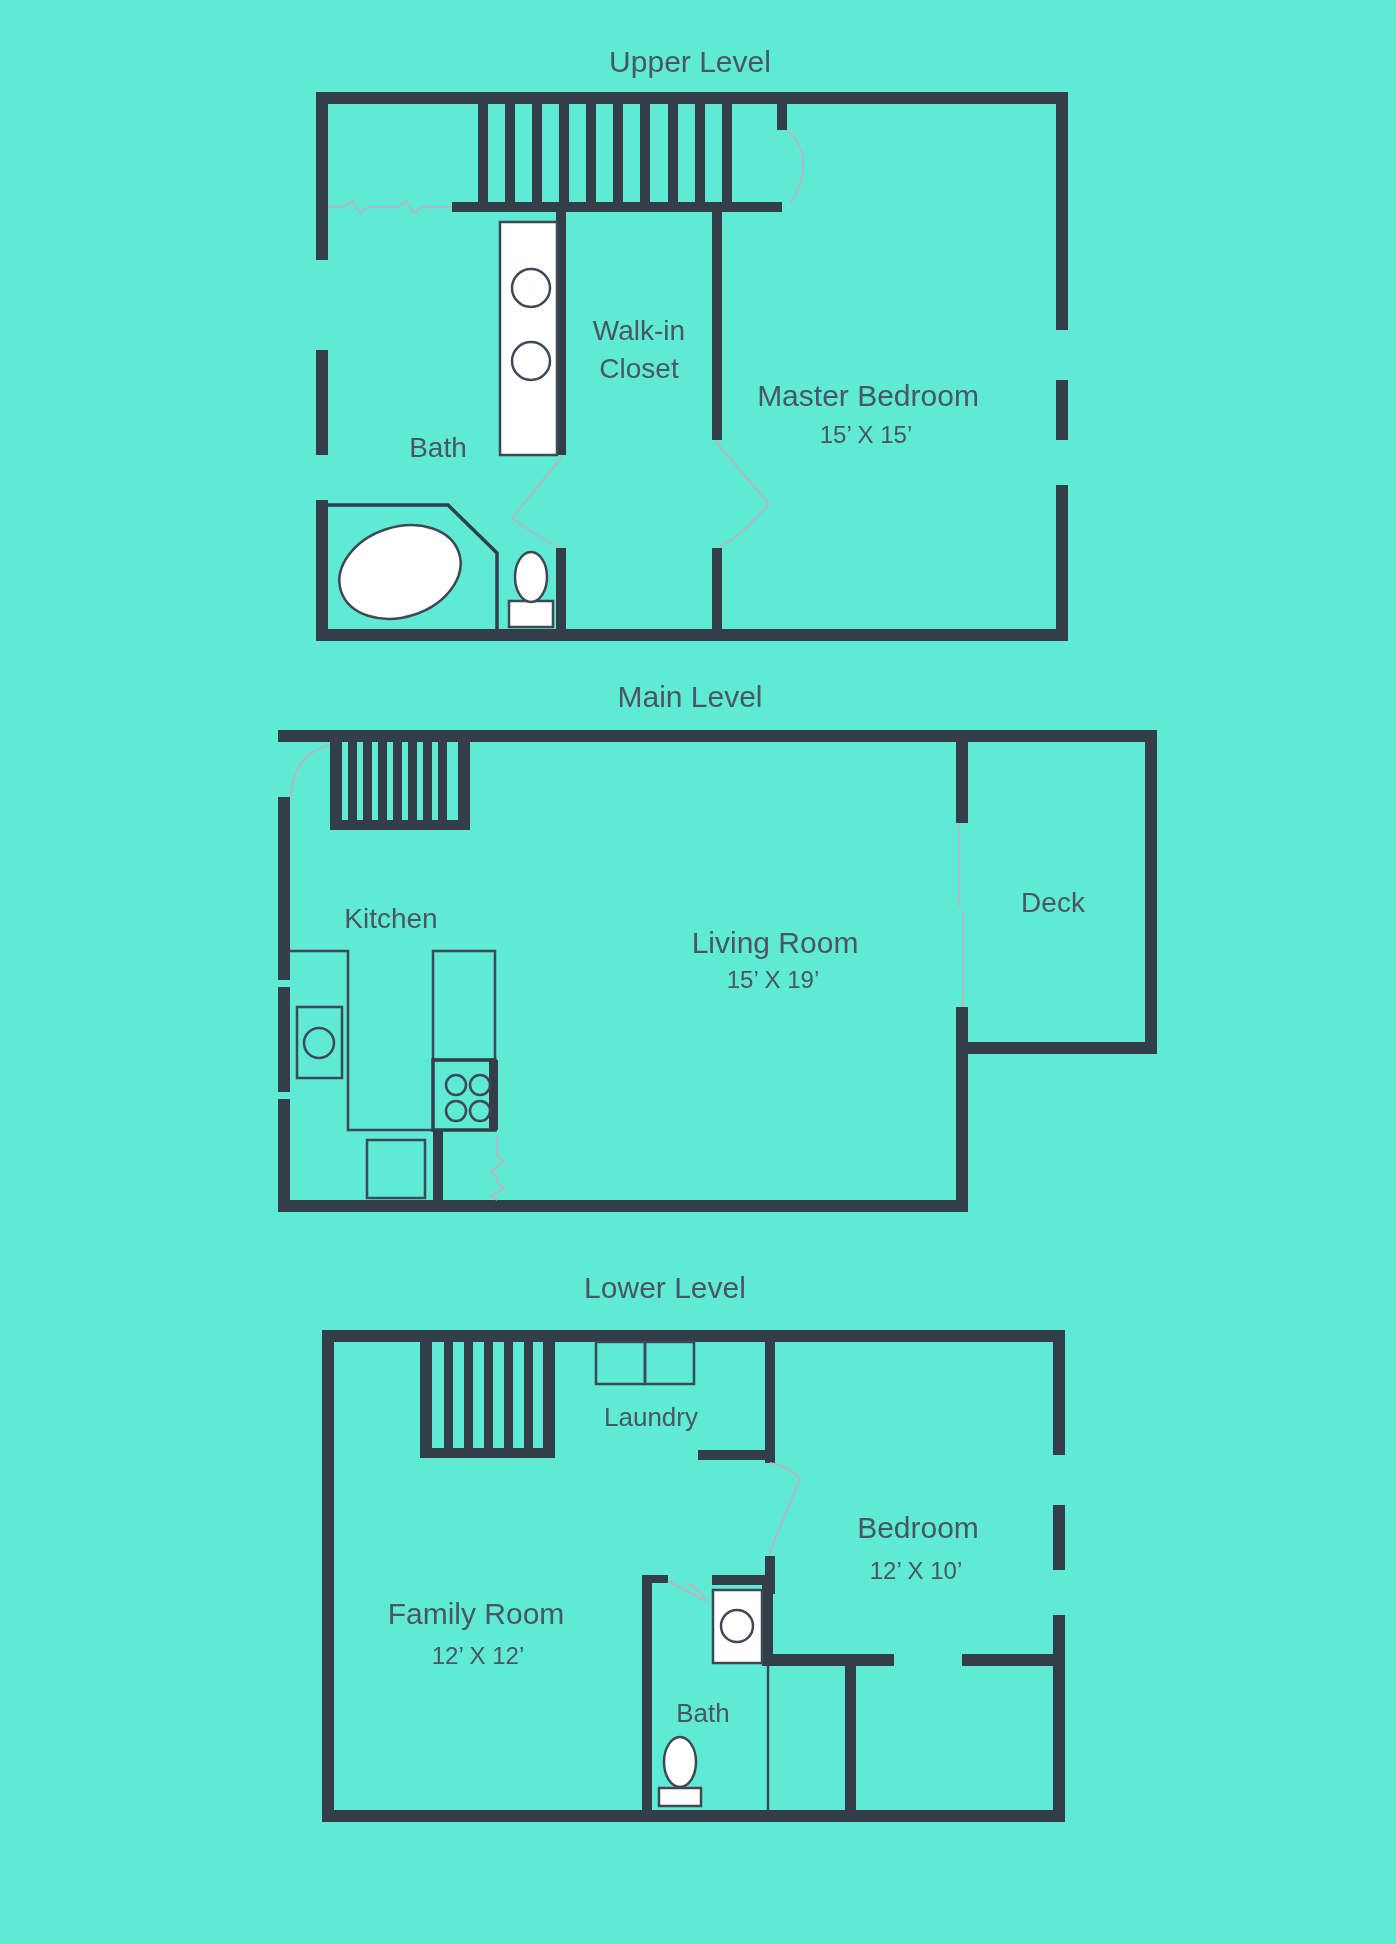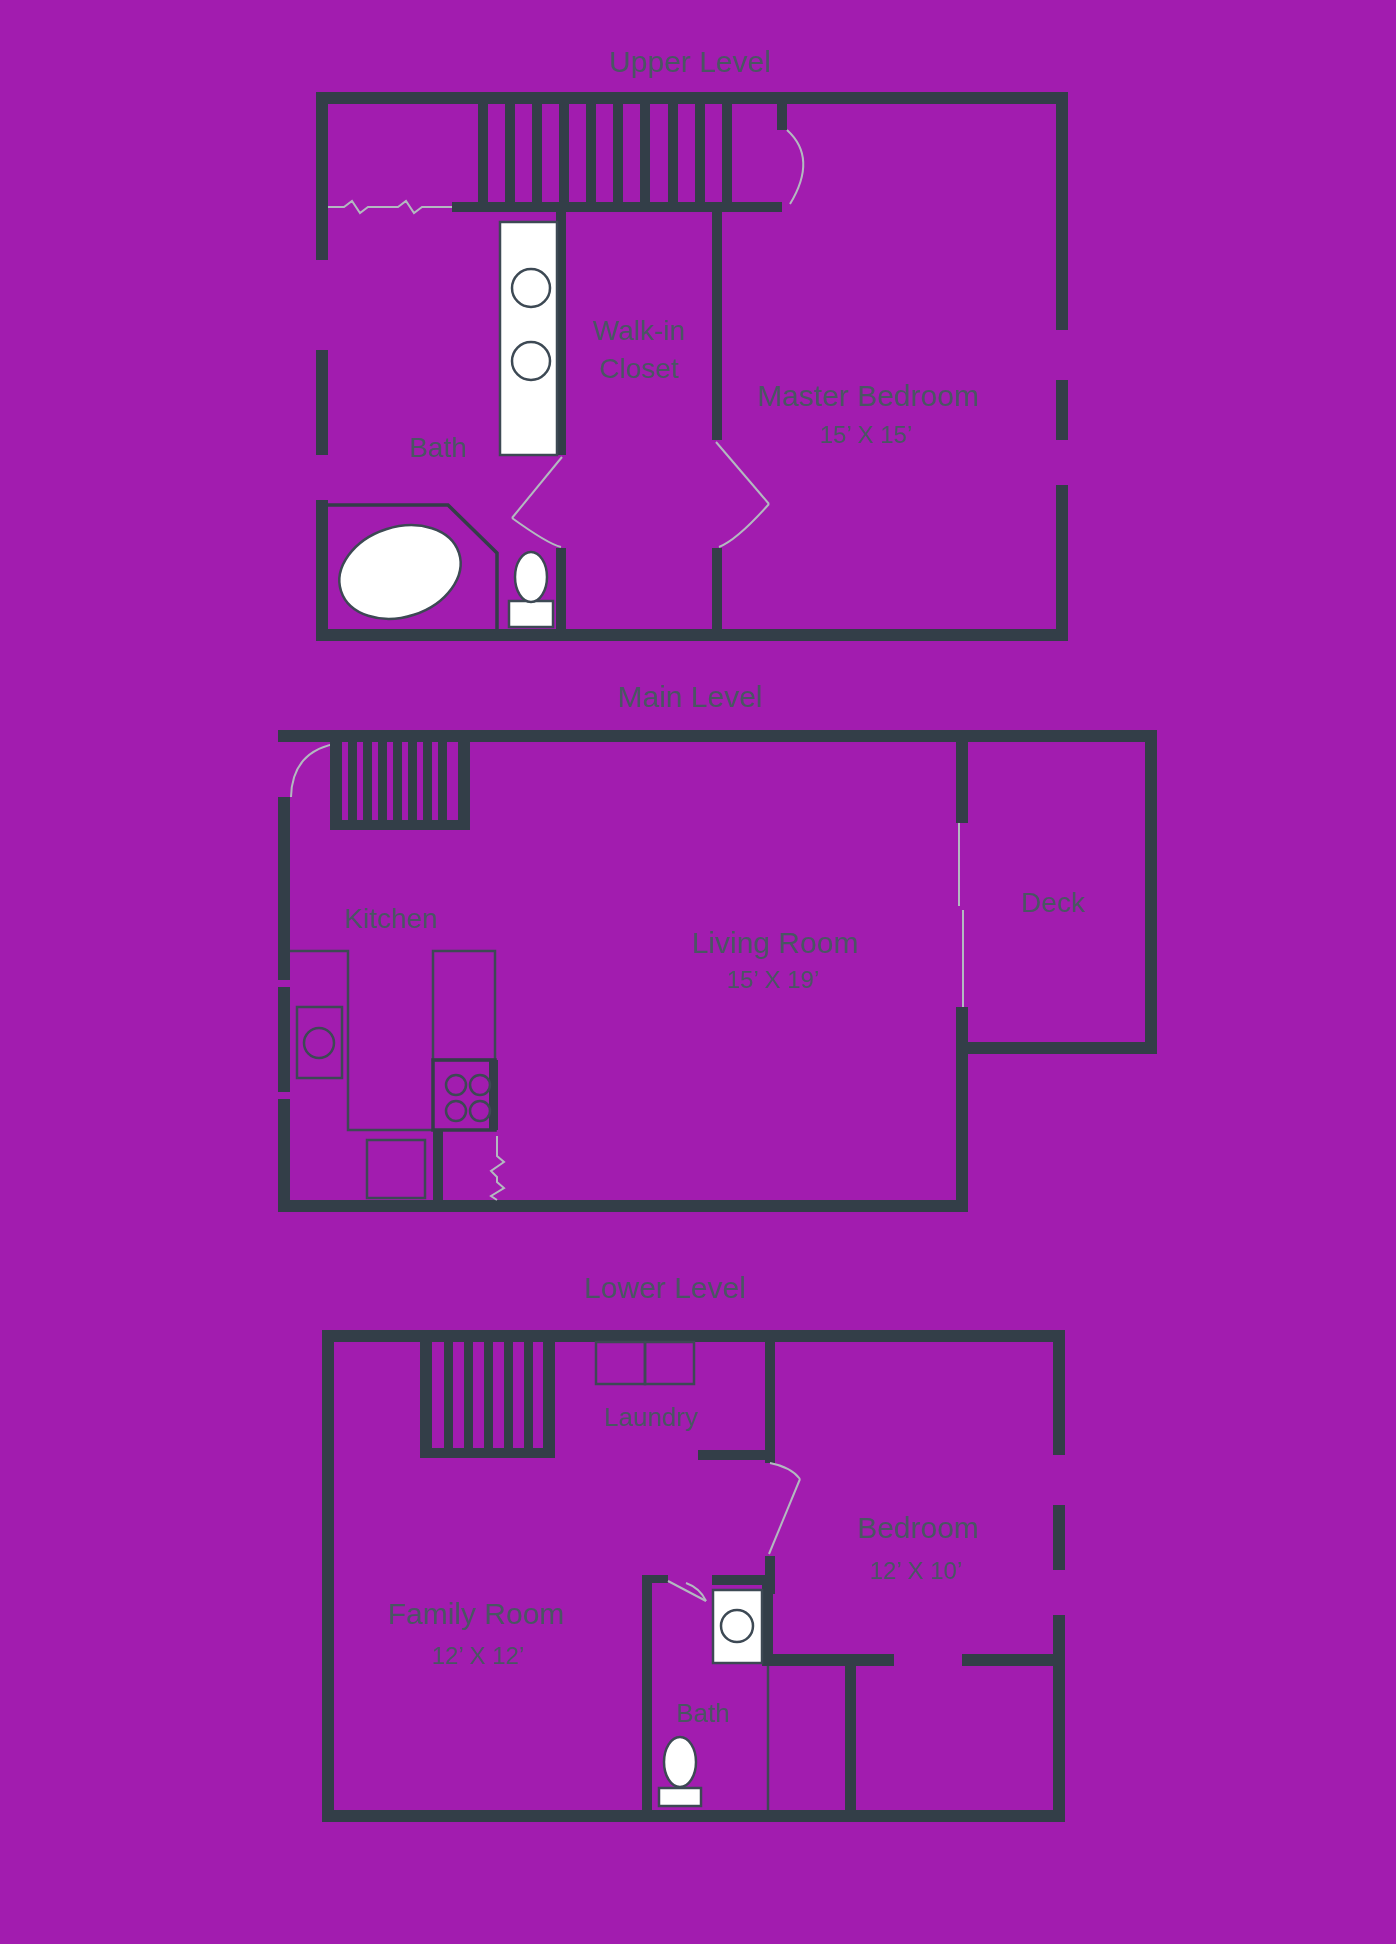--- a/index.html
+++ b/index.html
@@ -4,21 +4,21 @@
 <style>
   html, body {
     margin: 0;
     padding: 0;
     background: #ffffff;
   }
   .page {
     width: 1396px;
     height: 1944px;
     position: relative;
-    background: #a21caf;
+    background: #5eead4;
     font-family: "Liberation Sans", sans-serif;
   }
   svg { display: block; }
   text {
     font-family: "Liberation Sans", sans-serif;
     fill: #4a5663;
   }
   .lvl-title { font-size: 30px; }
   .room-lg   { font-size: 30px; }
   .room-md   { font-size: 28px; }

